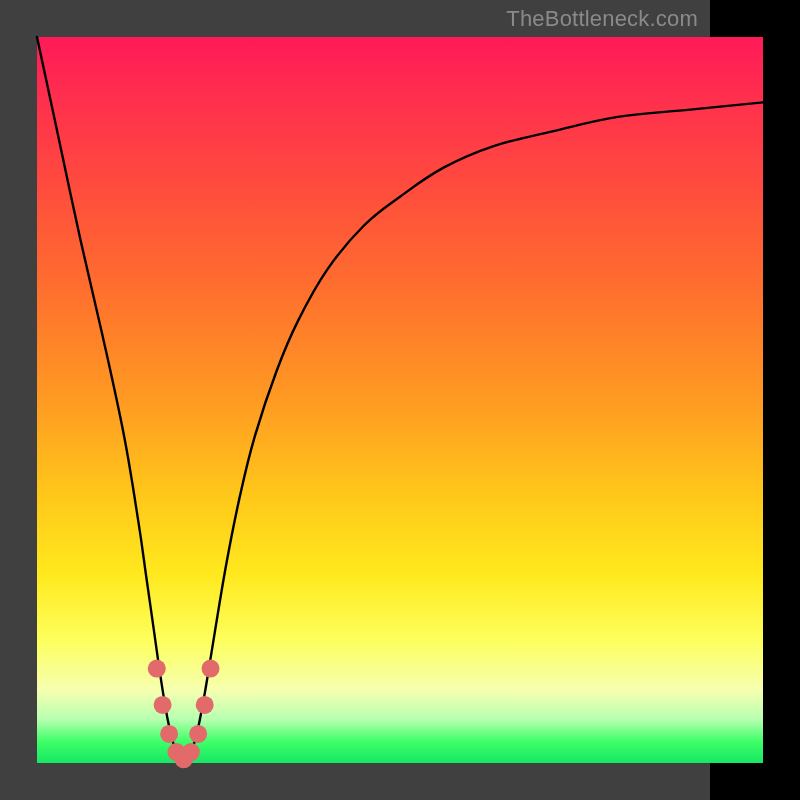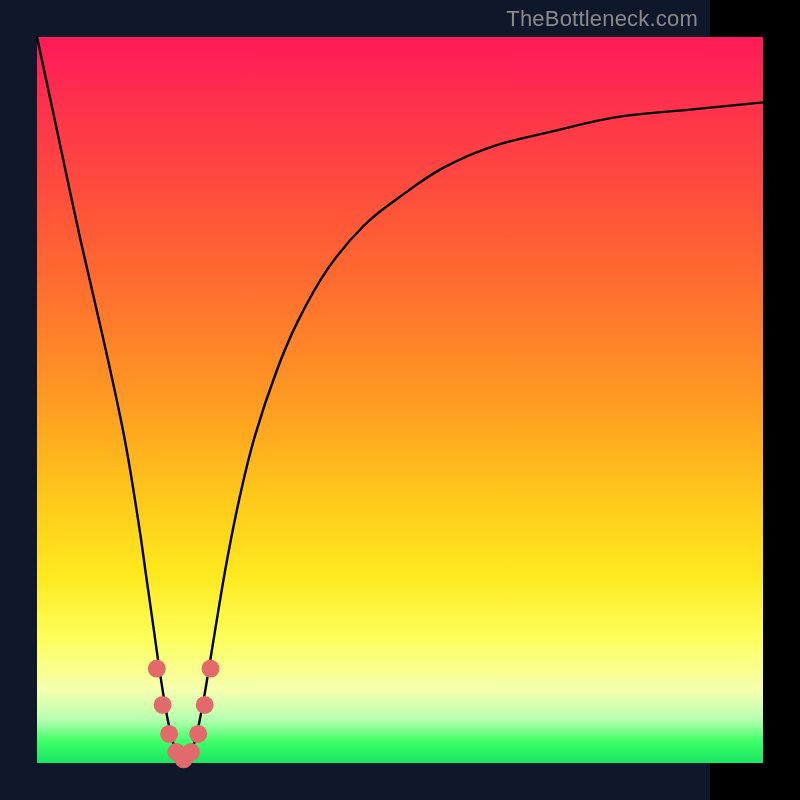--- a/index.html
+++ b/index.html
@@ -10,21 +10,21 @@
     overflow: hidden;
     background: #000;
     font-family: Arial, Helvetica, sans-serif;
   }
   .frame {
     position: absolute;
     left: 0;
     top: 0;
     width: 710px;
     height: 800px;
-    background: #0f172a;
+    background: #404040;
   }
   .plot {
     position: absolute;
     left: 37px;
     top: 37px;
     width: 726px;
     height: 726px;
     
     background: linear-gradient(
       to bottom,

